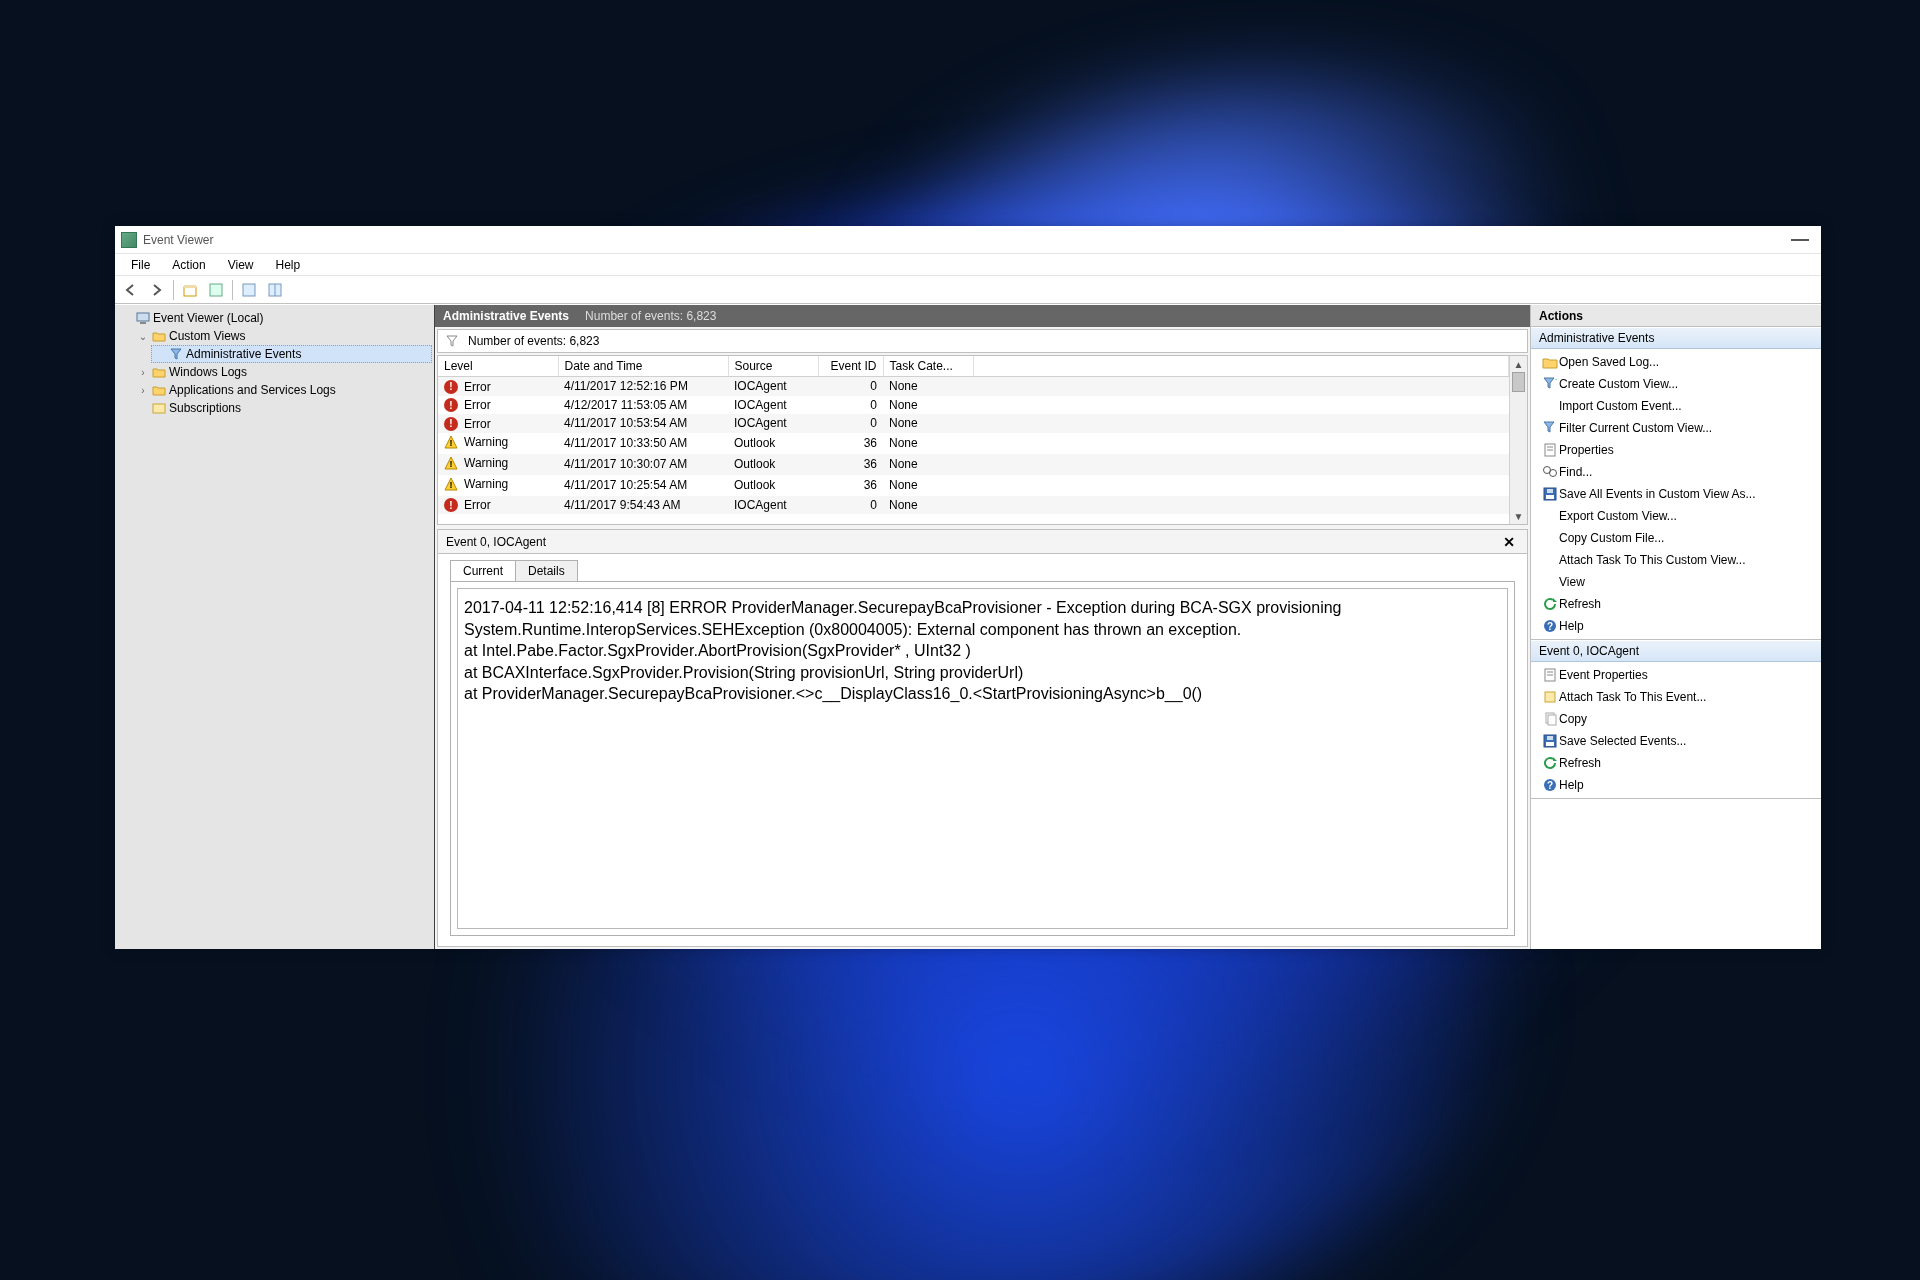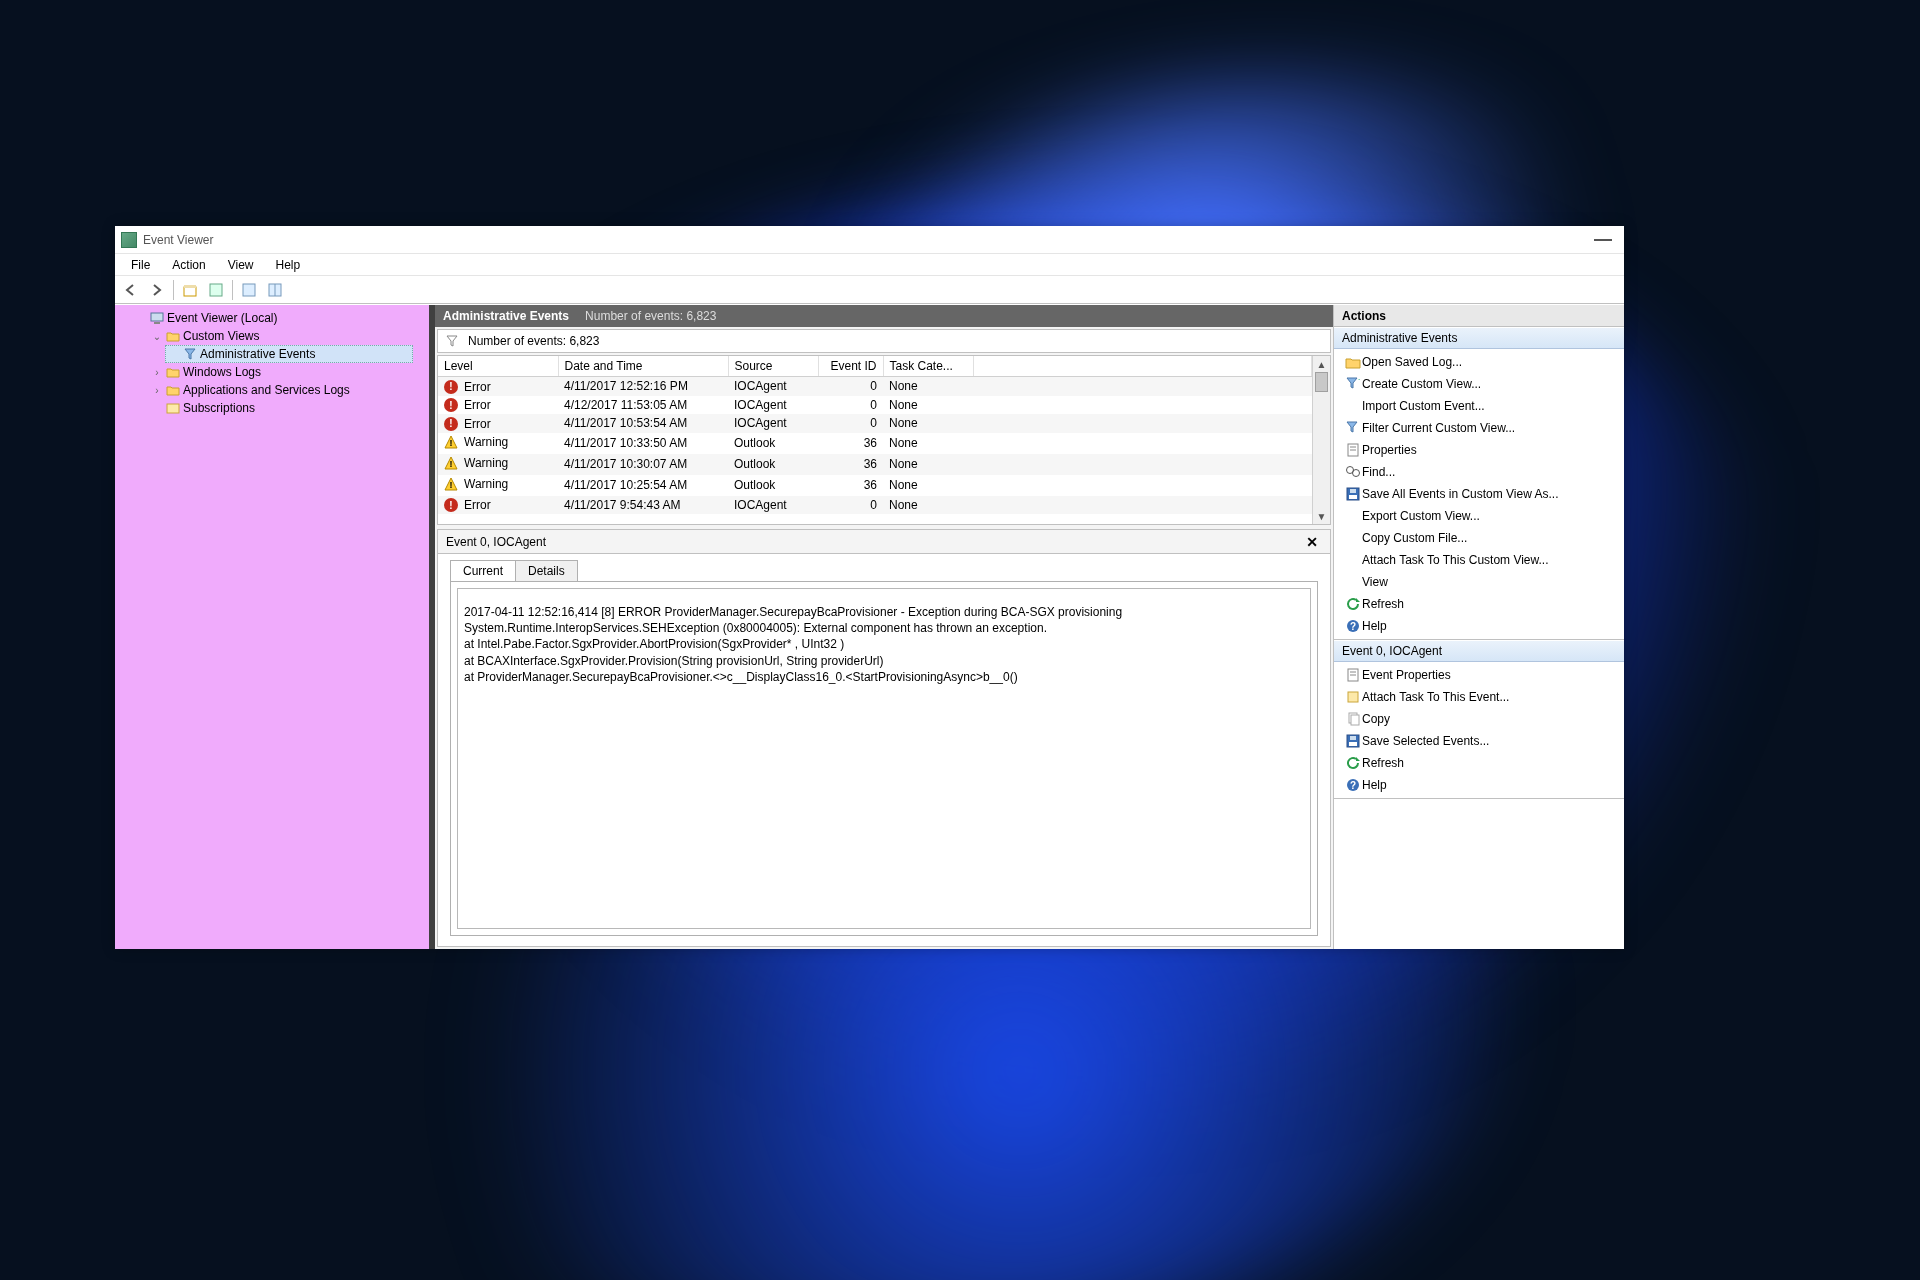--- a/index.html
+++ b/index.html
@@ -16,21 +16,21 @@
   position: absolute; border-radius: 50%;
   filter: blur(40px);
 }
 .bloom.b1 { width: 1400px; height: 900px; background: radial-gradient(circle at 50% 30%, #2a5cff 0%, #1430b0 40%, rgba(10,20,60,0) 70%); left: 400px; top: 200px; }
 .bloom.b2 { width: 1200px; height: 700px; background: radial-gradient(circle at 60% 60%, #1a48e8 0%, rgba(10,20,60,0) 65%); left: 300px; top: 650px; }
 .bloom.b3 { width: 900px; height: 500px; background: radial-gradient(circle at 40% 40%, #4772ff 0%, rgba(10,20,60,0) 60%); left: 850px; top: 80px; }
 
 .window {
   position: absolute;
   left: 115px; top: 226px;
-  width: 1509px; height: 723px;
+  width: 1706px; height: 723px;
   background: #fff;
   display: flex; flex-direction: column;
   box-shadow: 0 0 12px rgba(0,0,0,.25);
 }
 .titlebar {
   height: 28px;
   display: flex; align-items: center;
   padding: 0 6px;
   gap: 6px;
   border-bottom: 1px solid #e5e5e5;
@@ -68,24 +68,24 @@
 .toolbar .sep { width:1px; height:20px; background:#c0c0c0; margin:0 2px; }
 
 .body {
   flex: 1; display: flex; overflow:hidden;
   border-top: 1px solid #fff;
 }
 
 
 .treepane {
   width: 320px;
-  border-right: 6px solid #404040;
-  padding: 4px 16px;
+  border-right: 1px solid #404040;
+  padding: 4px 2px;
   overflow:auto;
-  background:#f0abfc;
+  background:#e5e5e5;
 }
 .tree ul { list-style:none; padding-left: 16px; }
 .tree > ul { padding-left: 2px; }
 .tree li { white-space:nowrap; }
 .treerow { display:flex; align-items:center; gap:2px; padding:1px 2px; height:18px; cursor:default; }
 .treerow.selected { background:#d1e3f8; border:1px dotted #7aa; }
 .expander { width:12px; text-align:center; color:#666; font-size:10px; user-select:none; }
 .nodeicon { width:16px; height:14px; display:inline-flex; align-items:center; justify-content:center; }
 
 
@@ -131,21 +131,21 @@
 }
 .detailtitle {
   height:24px; display:flex; align-items:center; padding:0 8px;
   border-bottom:1px solid #c0c0c0; background:#f4f4f4;
 }
 .detailtitle .closex { margin-left:auto; font-size:14px; font-weight:bold; cursor:default; padding:0 4px; }
 .tabs { display:flex; padding:6px 8px 0 12px; gap:0; }
 .tab { padding:3px 12px; border:1px solid #b0b0b0; border-bottom:none; background:#f0f0f0; margin-right:-1px; cursor:default; }
 .tab.active { background:#fff; position:relative; z-index:1; }
 .tabbody { flex:1; border:1px solid #b0b0b0; margin:0 12px 10px 12px; background:#fff; }
-.msgbox { margin:6px; border:1px solid #b8b8b8; padding:15px 6px; height:calc(100% - 12px); overflow:auto; font-size:12px; line-height:1.35; }
+.msgbox { margin:6px; border:1px solid #b8b8b8; padding:8px 6px; height:calc(100% - 12px); overflow:auto; font-size:16px; line-height:1.35; }
 
 
 .actions {
   width: 290px; background:#fff;
   display:flex; flex-direction:column;
 }
 .actionshdr {
   height:22px; background:#e8e8e8; border-bottom:1px solid #c0c0c0;
   padding:0 8px; display:flex; align-items:center; font-weight:600;
 }

